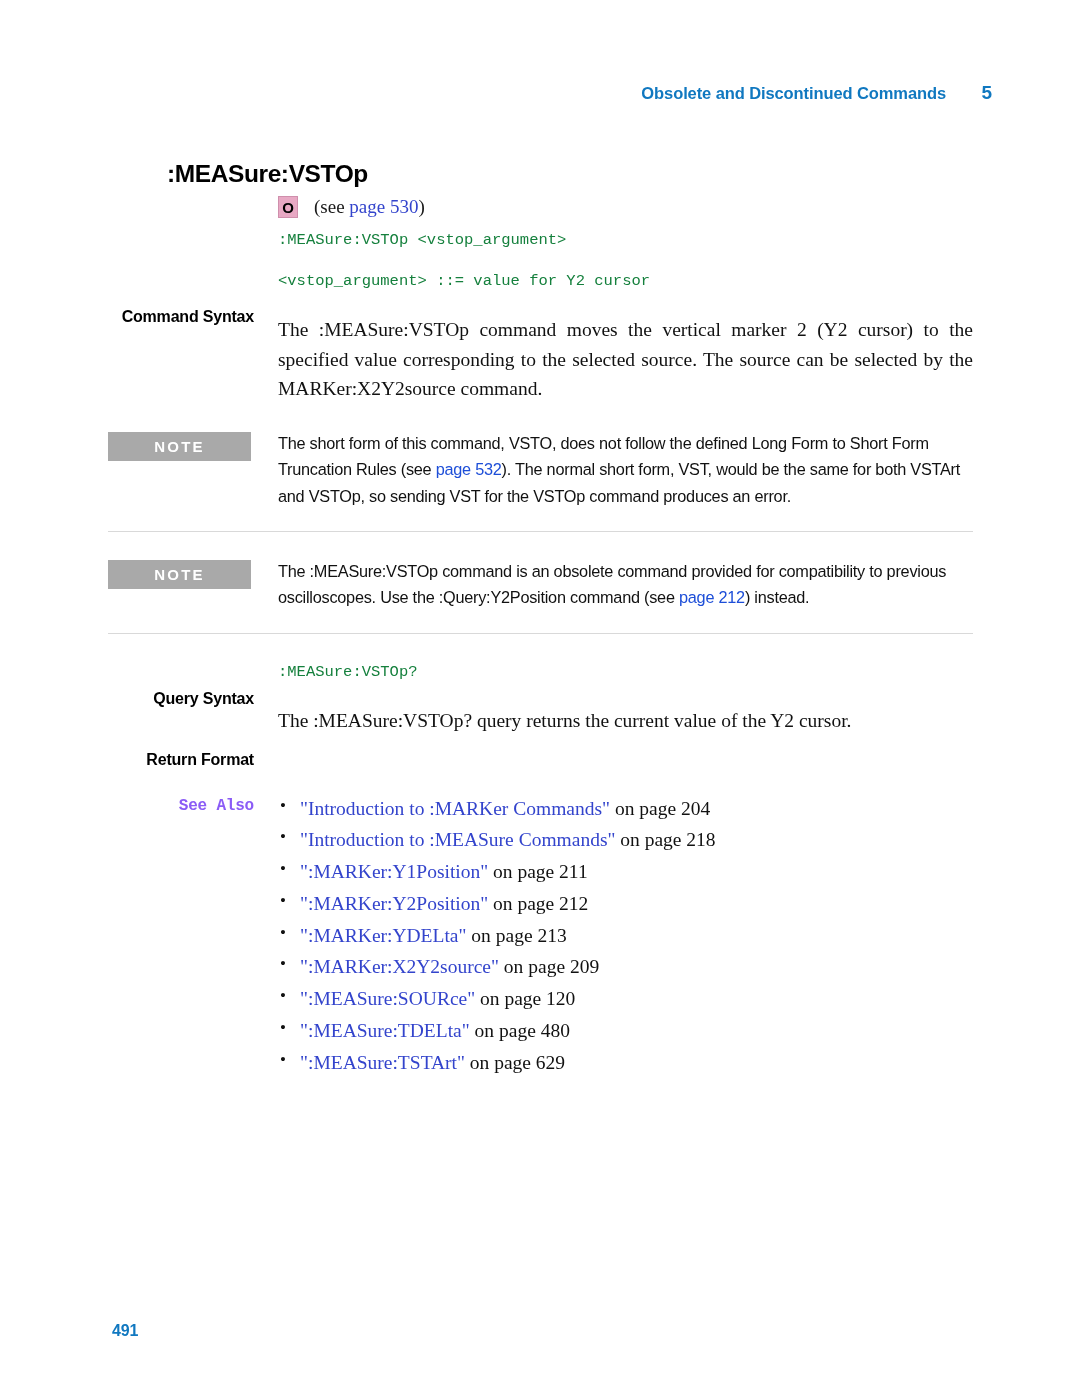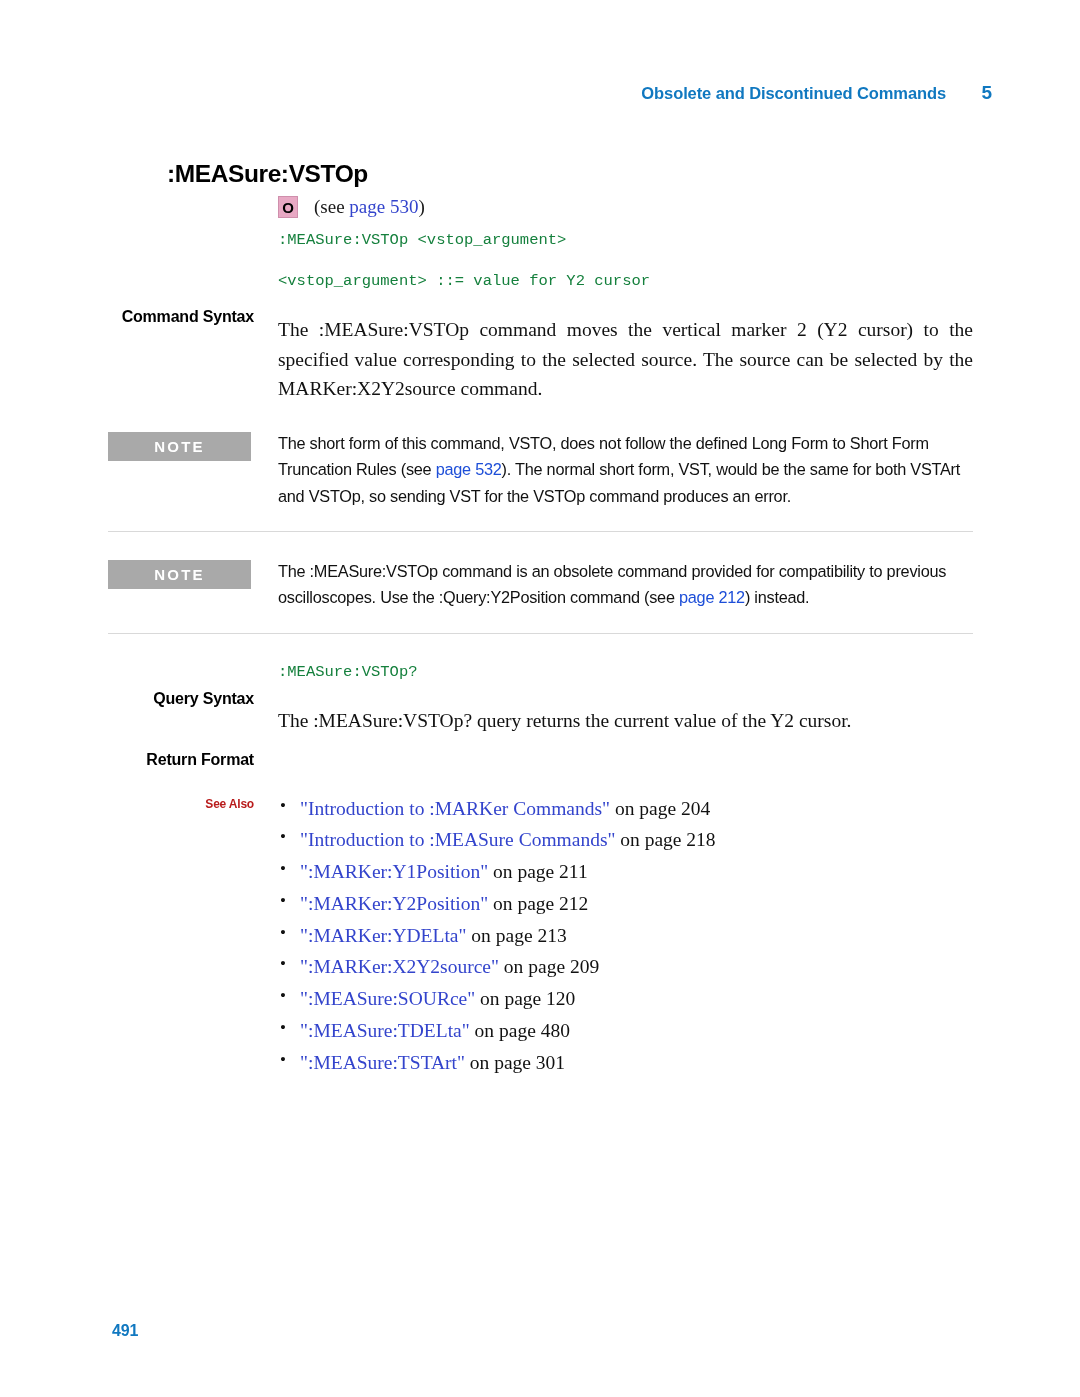--- a/index.html
+++ b/index.html
@@ -171,24 +171,24 @@
   .see-also-wrap {
     display: flex;
     align-items: flex-start;
     margin-top: 24px;
   }
   .see-also-label {
     width: 158px;
     flex: 0 0 158px;
     text-align: right;
     padding-right: 12px;
-    font-family: Liberation Sans, sans-serif;
-    font-weight: bold;
-    font-size: 12px;
-    color: #b91c1c;
+    font-family: Liberation Mono, monospace;
+    font-weight: bold;
+    font-size: 16px;
+    color: #8b5cf6;
     letter-spacing: -0.2px;
     padding-top: 4px;
   }
   ul.see-also-list {
     list-style: none;
     margin: 0;
     padding: 0 0 0 12px;
     flex: 1 1 auto;
   }
   ul.see-also-list li {
@@ -285,21 +285,21 @@
     <div class="see-also-label">See Also</div>
     <ul class="see-also-list">
       <li><span class="lk">"Introduction to :MARKer Commands"</span><span class="pg"> on page  204</span></li>
       <li><span class="lk">"Introduction to :MEASure Commands"</span><span class="pg"> on page  218</span></li>
       <li><span class="lk">":MARKer:Y1Position"</span><span class="pg"> on page  211</span></li>
       <li><span class="lk">":MARKer:Y2Position"</span><span class="pg"> on page  212</span></li>
       <li><span class="lk">":MARKer:YDELta"</span><span class="pg"> on page  213</span></li>
       <li><span class="lk">":MARKer:X2Y2source"</span><span class="pg"> on page  209</span></li>
       <li><span class="lk">":MEASure:SOURce"</span><span class="pg"> on page  120</span></li>
       <li><span class="lk">":MEASure:TDELta"</span><span class="pg"> on page  480</span></li>
-      <li><span class="lk">":MEASure:TSTArt"</span><span class="pg"> on page  301</span></li>
+      <li><span class="lk">":MEASure:TSTArt"</span><span class="pg"> on page  629</span></li>
     </ul>
   </div>
 
 </div>
 
 <div class="page-footer">
   <span>491</span>
 </div>
 
 </body></html>

